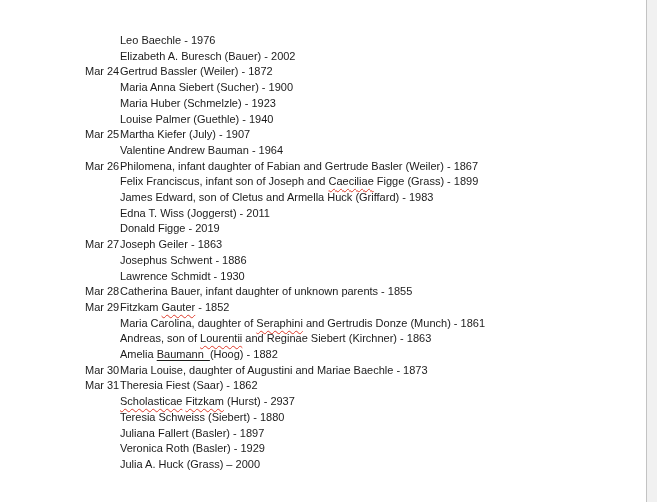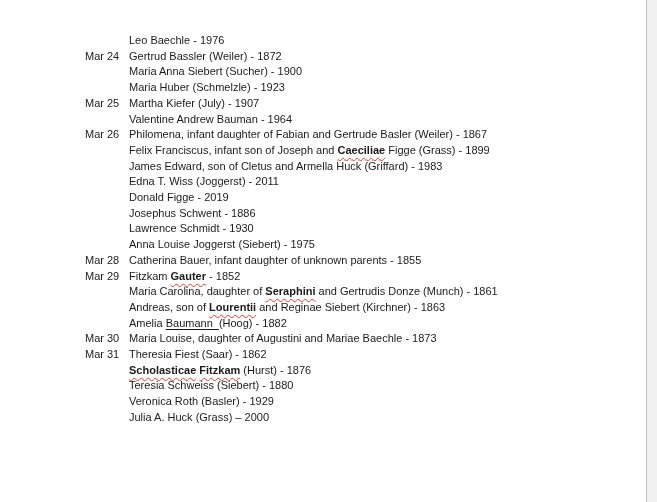--- a/index.html
+++ b/index.html
@@ -43,68 +43,70 @@
   }
   .row {
     padding-left: 85px;
     line-height: 15.7px;
     font-size: 11px;
     color: #1b1b1b;
     white-space: nowrap;
   }
   .date {
     display: inline-block;
-    width: 44px;
+    width: 35px;
     vertical-align: top;
   }
   .txt { }
   .spell {
     text-decoration-line: underline;
     text-decoration-style: wavy;
     text-decoration-color: #dd3a2a;
     text-decoration-thickness: 1px;
     text-underline-offset: 2.5px;
-    font-weight: bold;
   }
   .blue {
     text-decoration-line: underline;
     text-decoration-style: solid;
     text-decoration-color: #2b6cb8;
     text-decoration-thickness: 1px;
     text-underline-offset: 2px;
     text-decoration: underline;
   }
 </style>
 </head>
 <body>
 
 <div class="viewport">
   <div class="page">
     <div class="doc-lines">
         <div class="row"><span class="date"></span><span class="txt"><span>Leo Baechle - 1976</span></span></div>
+        <div class="row"><span class="date"></span><span class="txt"><span>Elizabeth A. Buresch (Bauer) - 2002</span></span></div>
         <div class="row"><span class="date">Mar 24</span><span class="txt"><span>Gertrud Bassler (Weiler) - 1872</span></span></div>
         <div class="row"><span class="date"></span><span class="txt"><span>Maria Anna Siebert (Sucher) - 1900</span></span></div>
         <div class="row"><span class="date"></span><span class="txt"><span>Maria Huber (Schmelzle) - 1923</span></span></div>
+        <div class="row"><span class="date"></span><span class="txt"><span>Louise Palmer (Guethle) - 1940</span></span></div>
         <div class="row"><span class="date">Mar 25</span><span class="txt"><span>Martha Kiefer (July) - 1907</span></span></div>
         <div class="row"><span class="date"></span><span class="txt"><span>Valentine Andrew Bauman - 1964</span></span></div>
         <div class="row"><span class="date">Mar 26</span><span class="txt"><span>Philomena, infant daughter of Fabian and Gertrude Basler (Weiler) - 1867</span></span></div>
         <div class="row"><span class="date"></span><span class="txt"><span>Felix Franciscus, infant son of Joseph and </span><span class="spell">Caeciliae</span><span> Figge (Grass) - 1899</span></span></div>
         <div class="row"><span class="date"></span><span class="txt"><span>James Edward, son of Cletus and Armella Huck (Griffard) - 1983</span></span></div>
         <div class="row"><span class="date"></span><span class="txt"><span>Edna T. Wiss (Joggerst) - 2011</span></span></div>
         <div class="row"><span class="date"></span><span class="txt"><span>Donald Figge - 2019</span></span></div>
+        <div class="row"><span class="date">Mar 27</span><span class="txt"><span>Joseph Geiler - 1863</span></span></div>
         <div class="row"><span class="date"></span><span class="txt"><span>Josephus Schwent - 1886</span></span></div>
         <div class="row"><span class="date"></span><span class="txt"><span>Lawrence Schmidt - 1930</span></span></div>
-        <div class="row"><span class="date"></span><span class="txt"><span>Anna Louise Joggerst (Siebert) - 1975</span></span></div>
         <div class="row"><span class="date">Mar 28</span><span class="txt"><span>Catherina Bauer, infant daughter of unknown parents - 1855</span></span></div>
         <div class="row"><span class="date">Mar 29</span><span class="txt"><span>Fitzkam </span><span class="spell">Gauter</span><span> - 1852</span></span></div>
         <div class="row"><span class="date"></span><span class="txt"><span>Maria Carolina, daughter of </span><span class="spell">Seraphini</span><span> and Gertrudis Donze (Munch) - 1861</span></span></div>
         <div class="row"><span class="date"></span><span class="txt"><span>Andreas, son of </span><span class="spell">Lourentii</span><span> and Reginae Siebert (Kirchner) - 1863</span></span></div>
         <div class="row"><span class="date"></span><span class="txt"><span>Amelia </span><span class="blue">Baumann&nbsp;&nbsp;</span><span>(Hoog) - 1882</span></span></div>
         <div class="row"><span class="date">Mar 30</span><span class="txt"><span>Maria Louise, daughter of Augustini and Mariae Baechle - 1873</span></span></div>
         <div class="row"><span class="date">Mar 31</span><span class="txt"><span>Theresia Fiest (Saar) - 1862</span></span></div>
-        <div class="row"><span class="date"></span><span class="txt"><span class="spell">Scholasticae</span><span> </span><span class="spell">Fitzkam</span><span> (Hurst) - 1876</span></span></div>
+        <div class="row"><span class="date"></span><span class="txt"><span class="spell">Scholasticae</span><span> </span><span class="spell">Fitzkam</span><span> (Hurst) - 2937</span></span></div>
         <div class="row"><span class="date"></span><span class="txt"><span>Teresia Schweiss (Siebert) - 1880</span></span></div>
+        <div class="row"><span class="date"></span><span class="txt"><span>Juliana Fallert (Basler) - 1897</span></span></div>
         <div class="row"><span class="date"></span><span class="txt"><span>Veronica Roth (Basler) - 1929</span></span></div>
         <div class="row"><span class="date"></span><span class="txt"><span>Julia A. Huck (Grass) – 2000</span></span></div>
       </div>
   </div>
   <div class="app-gutter"></div>
 </div>
 
 </body></html>

